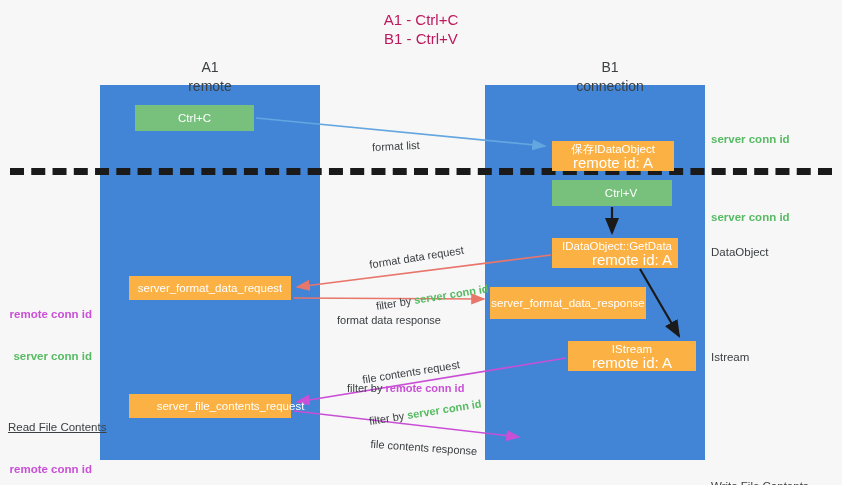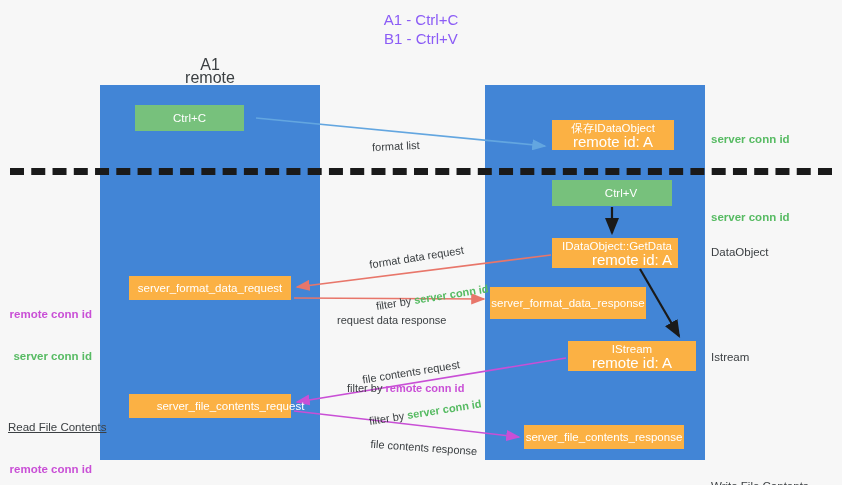--- a/index.html
+++ b/index.html
@@ -24,29 +24,29 @@
   }
   .abs { position: absolute; }
 
   
   #title {
     left: 0; top: 10px;
     width: 842px;
     text-align: center;
     font-size: 15px;
     line-height: 19px;
-    color: #8b5cf6;
+    color: #be185d;
     white-space: pre;
   }
 
   
   .col-head {
     text-align: center;
-    font-size: 16px;
-    line-height: 13px;
+    font-size: 14px;
+    line-height: 19px;
     color: #3c4043;
     white-space: pre;
   }
   #head-a1 { left: 130px; top: 58px; width: 160px; }
   #head-b1 { left: 530px; top: 58px; width: 160px; }
 
   
   .lane {
     background: #4285d6;
   }
@@ -64,22 +64,22 @@
     font-size: 11.5px;
     line-height: 14px;
     text-align: center;
     white-space: pre;
     padding: 2px 6px;
   }
   .box.green { background: #77c17c; }
   .box.orange { background: #fbb144; }
   .box .l2 { font-size: 15px; }
 
-  #box-ctrlc      { left: 135px; top: 105px; width: 109px; height: 26px; }
-  #box-save-ido   { left: 552px; top: 120px; width: 122px; height: 30px; }
+  #box-ctrlc      { left: 135px; top: 105px; width: 119px; height: 26px; }
+  #box-save-ido   { left: 552px; top: 141px; width: 122px; height: 30px; }
   #box-ctrlv      { left: 552px; top: 180px; width: 120px; height: 26px; padding-left: 24px; }
   #box-getdata    { left: 552px; top: 238px; width: 126px; height: 30px; align-items: flex-end; }
   #box-istream    { left: 568px; top: 341px; width: 128px; height: 30px; }
   #box-sfdreq     { left: 129px; top: 276px; width: 162px; height: 24px; }
   #box-sfdresp    { left: 490px; top: 287px; width: 156px; height: 32px; }
   #box-sfcreq     { left: 129px; top: 394px; width: 162px; height: 24px; padding-left: 47px; }
   #box-sfcresp    { left: 524px; top: 425px; width: 160px; height: 24px; }
 
   
   .side-note {
@@ -154,20 +154,22 @@
 <div id="stage">
 
   <div id="title" class="abs">A1 - Ctrl+C
 B1 - Ctrl+V</div>
 
   <div id="lane-a1" class="abs lane"></div>
   <div id="lane-b1" class="abs lane"></div>
 
   <div id="head-a1" class="abs col-head">A1
 remote</div>
+  <div id="head-b1" class="abs col-head">B1
+connection</div>
 
   <svg id="arrows" viewBox="0 0 842 485">
     <defs>
       <marker id="ah-blue" markerWidth="9" markerHeight="7" refX="8" refY="3.5" orient="auto">
         <polygon points="0 0, 9 3.5, 0 7" fill="#63a6e0"></polygon>
       </marker>
       <marker id="ah-red" markerWidth="9" markerHeight="7" refX="8" refY="3.5" orient="auto">
         <polygon points="0 0, 9 3.5, 0 7" fill="#e8766a"></polygon>
       </marker>
       <marker id="ah-mag" markerWidth="9" markerHeight="7" refX="8" refY="3.5" orient="auto">
@@ -223,23 +225,20 @@
   </div>
 
   <div id="box-sfdresp" class="abs box orange">
     <span>server_format_data_response</span>
   </div>
 
   <div id="box-sfcreq" class="abs box orange">
     <span>server_file_contents_request</span>
   </div>
 
-  <div id="box-sfcresp" class="abs box orange">
-    <span>server_file_contents_response</span>
-  </div>
 
   <div id="note-server-1" class="abs side-note green-txt">server conn id</div>
   <div id="note-server-2" class="abs side-note green-txt">server conn id</div>
   <div id="note-dataobject" class="abs side-note plain-txt">DataObject</div>
   <div id="note-istream" class="abs side-note plain-txt">Istream</div>
   <div id="note-writefile" class="abs side-note plain-txt">Write File Contents</div>
 
   <div id="note-left-1" class="abs side-note">
     <span class="stack-line magenta-txt">remote conn id</span>
     <span class="stack-line green-txt">server conn id</span>
@@ -254,21 +253,21 @@
   <div id="lbl-format-list" class="abs edge-label">
     <span class="row">format list</span>
   </div>
 
   <div id="lbl-fdreq" class="abs edge-label">
     <span class="row">format data request</span>
     <span class="row"><span>filter by </span><span class="green-txt">server conn id</span></span>
   </div>
 
   <div id="lbl-fdresp" class="abs edge-label">
-    <span class="row">request data response</span>
+    <span class="row">format data response</span>
     <span class="row" style="margin-top:26px; margin-left:10px;"><span>filter by </span><span class="magenta-txt">remote conn id</span></span>
   </div>
 
   <div id="lbl-fcreq" class="abs edge-label">
     <span class="row">file contents request</span>
     <span class="row"><span>filter by </span><span class="green-txt">server conn id</span></span>
   </div>
 
   <div id="lbl-fcresp" class="abs edge-label">
     <span class="row" style="margin-left:26px;">file contents response</span>

